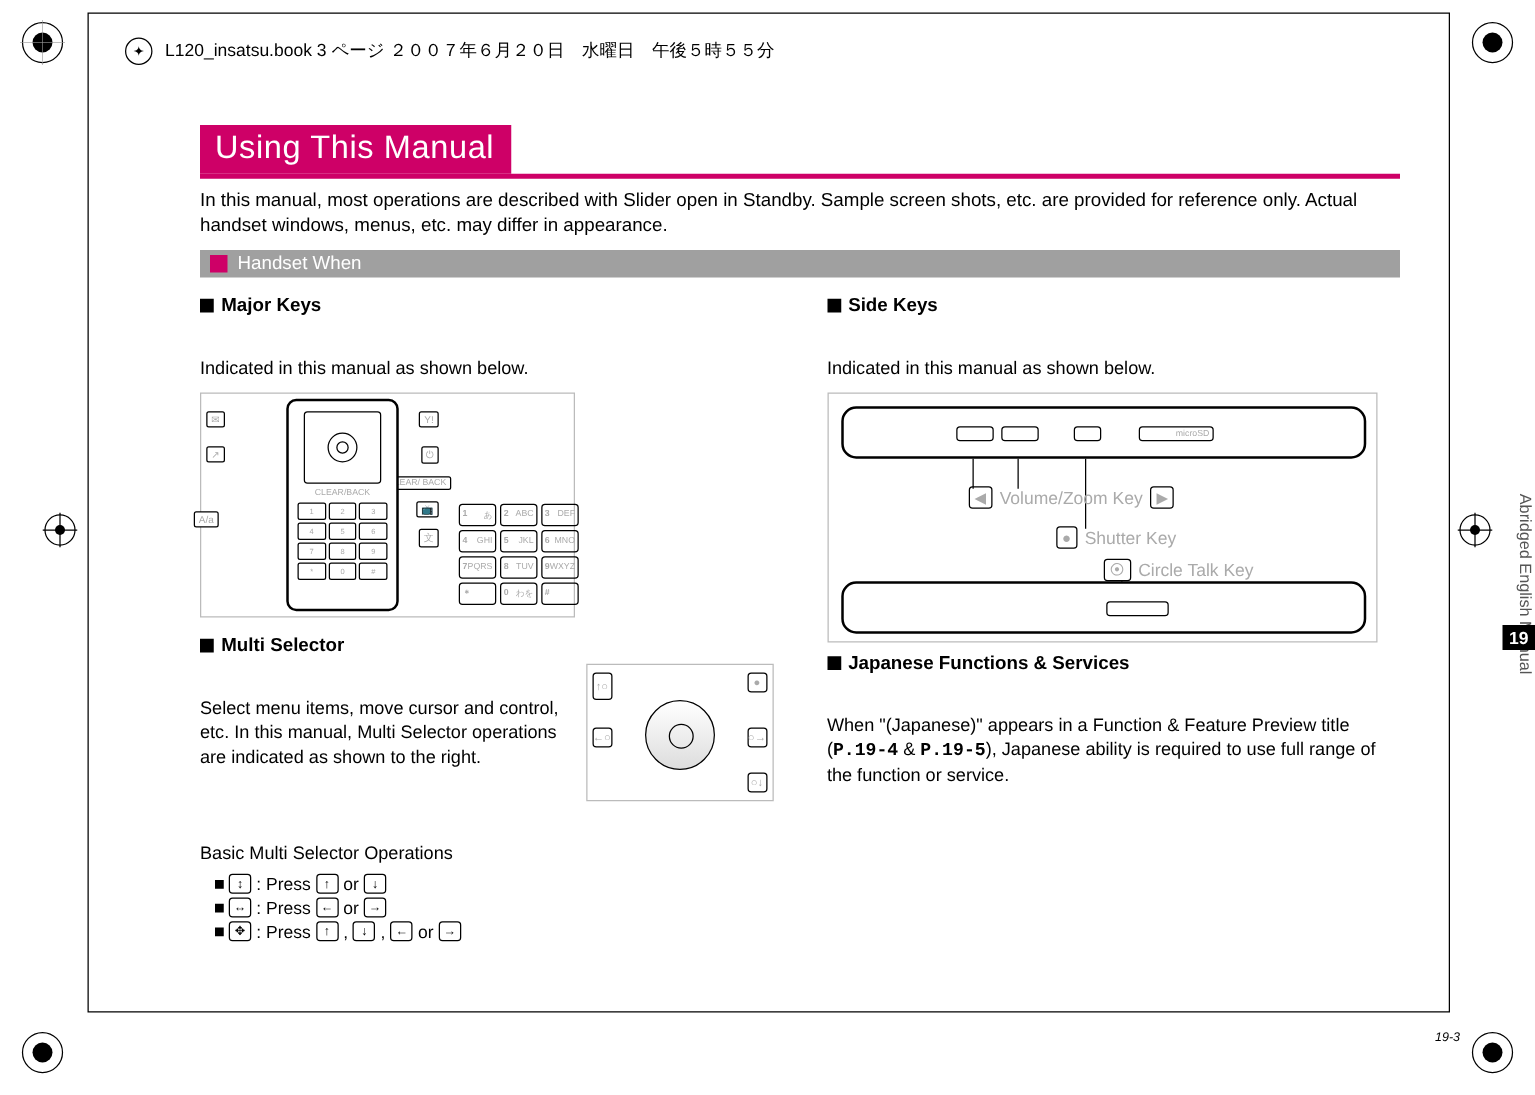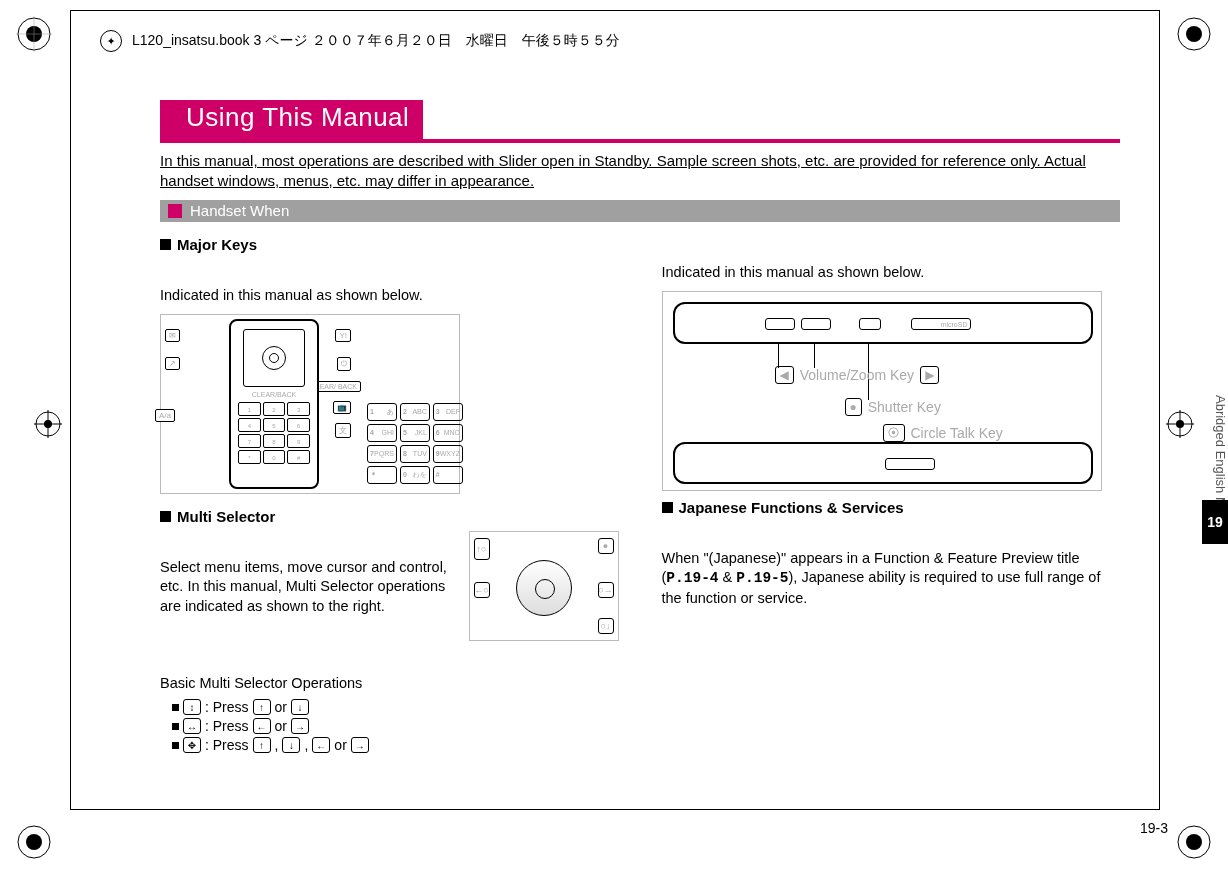--- a/index.html
+++ b/index.html
@@ -44,27 +44,27 @@
   }
   .content {
     position: absolute;
     left: 160px; top: 100px;
     width: 960px;
   }
   .title-band {
     background: #ce0067;
     color: #fff;
     display: inline-block;
-    padding: 2px 14px 6px 26px;
+    padding: 2px 14px 6px 12px;
     font-size: 26px;
     font-family: "Arial Narrow", Arial, sans-serif;
     letter-spacing: 0.5px;
   }
   .title-row { border-bottom: 4px solid #ce0067; margin-bottom: 8px; }
-  .intro { font-size: 15px; margin-bottom: 10px; line-height: 1.3; text-decoration: underline; }
+  .intro { font-size: 15px; margin-bottom: 10px; line-height: 1.3; }
   .section-head {
     background: #a0a0a0;
     color: #fff;
     font-size: 15px;
     padding: 2px 8px 3px 8px;
     margin-bottom: 8px;
     display:flex; align-items:center; gap:8px;
   }
   .section-head::before {
     content:"";
@@ -105,27 +105,28 @@
   .side-tab {
     position:absolute; right:0; top:395px;
     writing-mode: vertical-rl;
     font-size:13px; color:#555;
     height:260px;
     display:flex; align-items:center;
   }
   .chapter-tab {
     position:absolute; right:0; top:500px;
     background:#000; color:#fff;
-    width:26px; height:44px;
+    width:26px; height:20px;
     display:flex; align-items:center; justify-content:center;
     font-size:14px; font-weight:bold;
   }
   .page-no {
     position:absolute; right:60px; bottom:40px;
-    font-size:14px;
+    font-size:10px;
+    font-style:italic;
   }
   .ref { font-family: Liberation Mono, monospace; font-weight:bold; }
   .multi-arrow { position:absolute; border:1.5px solid #000; background:#fff; border-radius:3px; font-size:9px; display:flex; align-items:center; justify-content:center; }
 </style>
 </head>
 <body>
 
 <div class="reg-mark" style="left:16px;top:16px">
   <svg viewBox="0 0 36 36">
       <circle cx="18" cy="18" r="16" fill="none" stroke="#000" stroke-width="1"></circle>
@@ -328,20 +329,23 @@
           <span class="keybox">↓</span>
           <span>,</span>
           <span class="keybox">←</span>
           <span>or</span>
           <span class="keybox">→</span>
         </li>
       </ul>
     </div>
 
     <div class="col">
+      <div class="sub-head">
+        <span>Side Keys</span>
+      </div>
       <p class="para">Indicated in this manual as shown below.</p>
 
       <div class="figure fig-side">
         <div class="rail top">
           <div class="slot" style="left:90px;width:30px"></div>
           <div class="slot" style="left:126px;width:30px"></div>
           <div class="slot" style="left:184px;width:22px"></div>
           <div class="slot" style="left:236px;width:60px;font-size:7px;text-align:right;line-height:12px;padding-right:2px"><span>microSD</span></div>
         </div>
 

